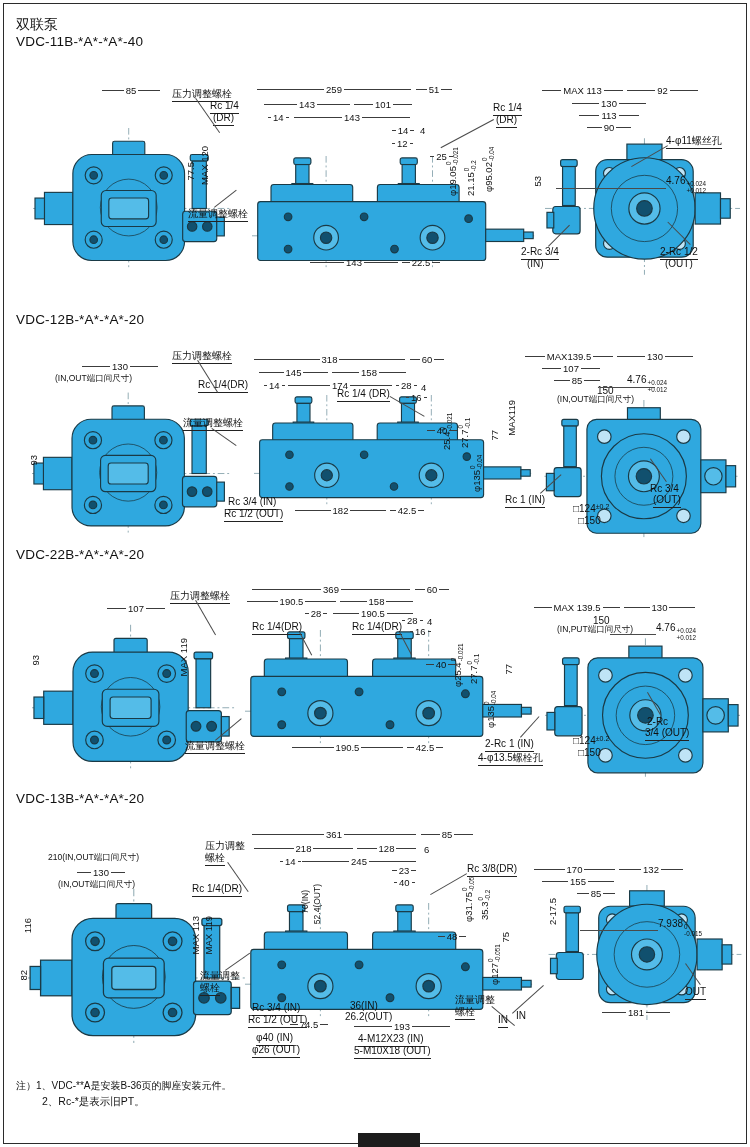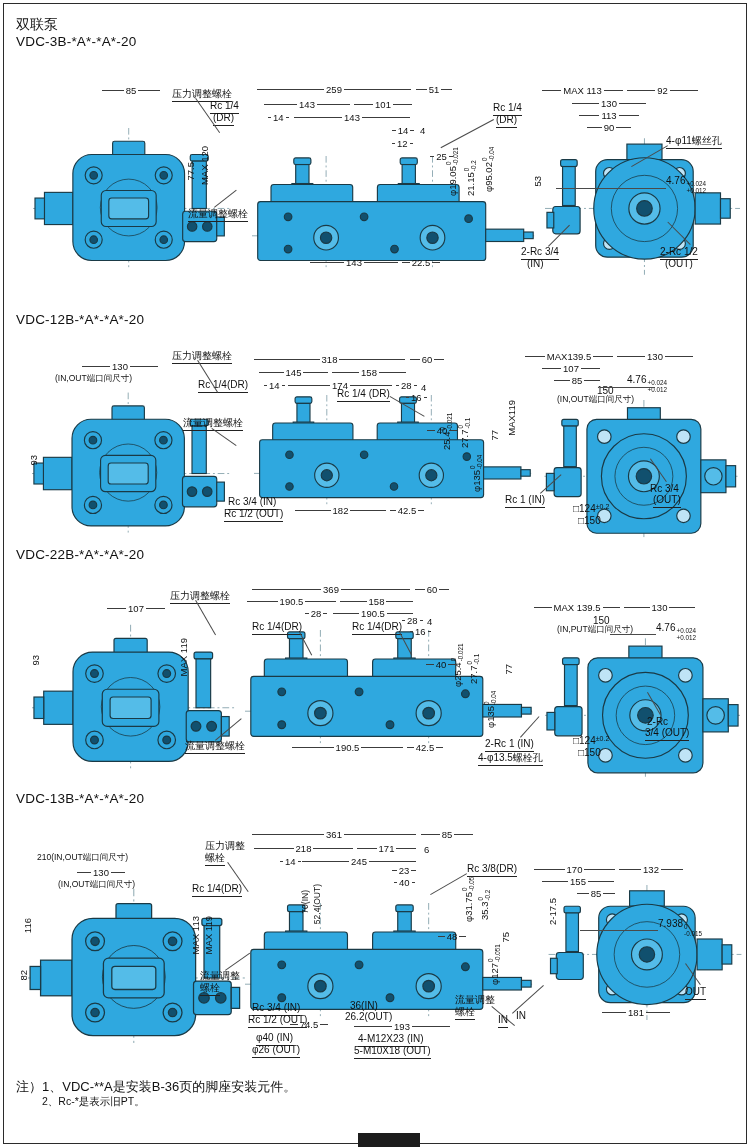--- a/index.html
+++ b/index.html
@@ -117,21 +117,21 @@
           <circle cx="102" cy="72" r="34" fill="none" stroke-width="0.8"></circle>
         <circle cx="102" cy="72" r="16" fill="#54bce8"></circle>
           <circle cx="102" cy="72" r="8" fill="#11506e"></circle>
         <rect x="154" y="56" width="26" height="32"></rect>
           <rect x="180" y="62" width="10" height="20"></rect>
       </g>
     </defs>
   </svg>
 
   <div class="t ttl" style="left:16px;top:16px">双联泵</div>
-  <div class="t mdl" style="left:16px;top:34px">VDC-3B-*A*-*A*-20</div>
+  <div class="t mdl" style="left:16px;top:34px">VDC-11B-*A*-*A*-40</div>
 
   <svg class="pv" style="left:30px;top:128px" width="205" height="142" viewBox="0 0 210 150">
       <use href="#sym-side"></use>
     </svg>
   <svg class="pv" style="left:252px;top:156px" width="285" height="114" viewBox="0 0 300 120">
       <use href="#sym-front"></use>
     </svg>
   <svg class="pv" style="left:545px;top:138px" width="195" height="137" viewBox="0 0 200 140">
       <use href="#sym-end-rd"></use>
     </svg>
@@ -362,39 +362,39 @@
   <svg class="pv" style="left:28px;top:885px" width="220" height="165" viewBox="0 0 210 150">
       <use href="#sym-side"></use>
     </svg>
   <svg class="pv" style="left:245px;top:898px" width="290" height="126" viewBox="0 0 300 120">
       <use href="#sym-front"></use>
     </svg>
   <svg class="pv" style="left:545px;top:885px" width="200" height="135" viewBox="0 0 200 140">
       <use href="#sym-end-rd"></use>
     </svg>
 
-  <span class="t s9" style="left:37px;top:853px">210(IN,OUT端口间尺寸)</span>
+  <span class="t s9" style="left:48px;top:853px">210(IN,OUT端口间尺寸)</span>
   <span class="dim" style="left:75px;top:868px;width:52px">130</span>
   <span class="t s9" style="left:58px;top:880px">(IN,OUT端口间尺寸)</span>
   <span class="v" style="left:22px;top:918px">116</span>
   <span class="v" style="left:18px;top:970px">82</span>
   <span class="v" style="left:190px;top:916px">MAX 113</span>
   <span class="v" style="left:203px;top:916px">MAX 119</span>
   <span class="t" style="left:205px;top:840px">压力调整</span>
   <span class="t u" style="left:205px;top:852px">螺栓</span>
   <span class="t u" style="left:192px;top:883px">Rc 1/4(DR)</span>
   <span class="t" style="left:200px;top:970px">流量调整</span>
   <span class="t u" style="left:200px;top:982px">螺栓</span>
   <span class="ld" style="left:228px;top:862px;width:36px;transform:rotate(55deg)"></span>
   <span class="ld" style="left:225px;top:970px;width:30px;transform:rotate(-35deg)"></span>
 
   <span class="dim" style="left:250px;top:830px;width:168px">361</span>
   <span class="dim" style="left:419px;top:830px;width:56px">85</span>
   <span class="dim" style="left:252px;top:844px;width:103px">218</span>
-  <span class="dim" style="left:355px;top:844px;width:63px">171</span>
+  <span class="dim" style="left:355px;top:844px;width:63px">128</span>
   <span class="t" style="left:424px;top:845px;font-size:9.5px">6</span>
   <span class="dim" style="left:278px;top:857px;width:22px">14</span>
   <span class="dim" style="left:300px;top:857px;width:118px">245</span>
   <span class="dim" style="left:390px;top:866px;width:28px">23</span>
   <span class="dim" style="left:392px;top:878px;width:24px">40</span>
   <span class="v" style="left:300px;top:890px;font-size:8.5px">70(IN)</span>
   <span class="v" style="left:312px;top:884px;font-size:8.5px">52.4(OUT)</span>
   <span class="t u" style="left:467px;top:863px">Rc 3/8(DR)</span>
   <span class="ld" style="left:467px;top:874px;width:42px;transform:rotate(150deg)"></span>
   <span class="vt" style="left:462px;top:922px">
@@ -444,16 +444,16 @@
         <i>0</i>
         <i>-0.015</i>
       </span></span>
   <span class="ld" style="left:580px;top:930px;width:78px"></span>
   <span class="t u" style="left:685px;top:986px">OUT</span>
   <span class="ld" style="left:700px;top:985px;width:26px;transform:rotate(-125deg)"></span>
   <span class="t u" style="left:498px;top:1014px">IN</span>
   <span class="ld" style="left:512px;top:1013px;width:42px;transform:rotate(-42deg)"></span>
   <span class="dim" style="left:600px;top:1008px;width:72px">181</span>
 
-  <div class="t" style="left:16px;top:1080px;font-size:13px">注）1、VDC-**A是安装B-36页的脚座安装元件。</div>
+  <div class="t" style="left:16px;top:1080px;font-size:10px">注）1、VDC-**A是安装B-36页的脚座安装元件。</div>
   <div class="t" style="left:42px;top:1095px;font-size:10.5px">2、Rc-*是表示旧PT。</div>
   <div class="ftab" style="left:358px;top:1133px;width:62px;height:14px"></div>
 </div>
 
 </body></html>

